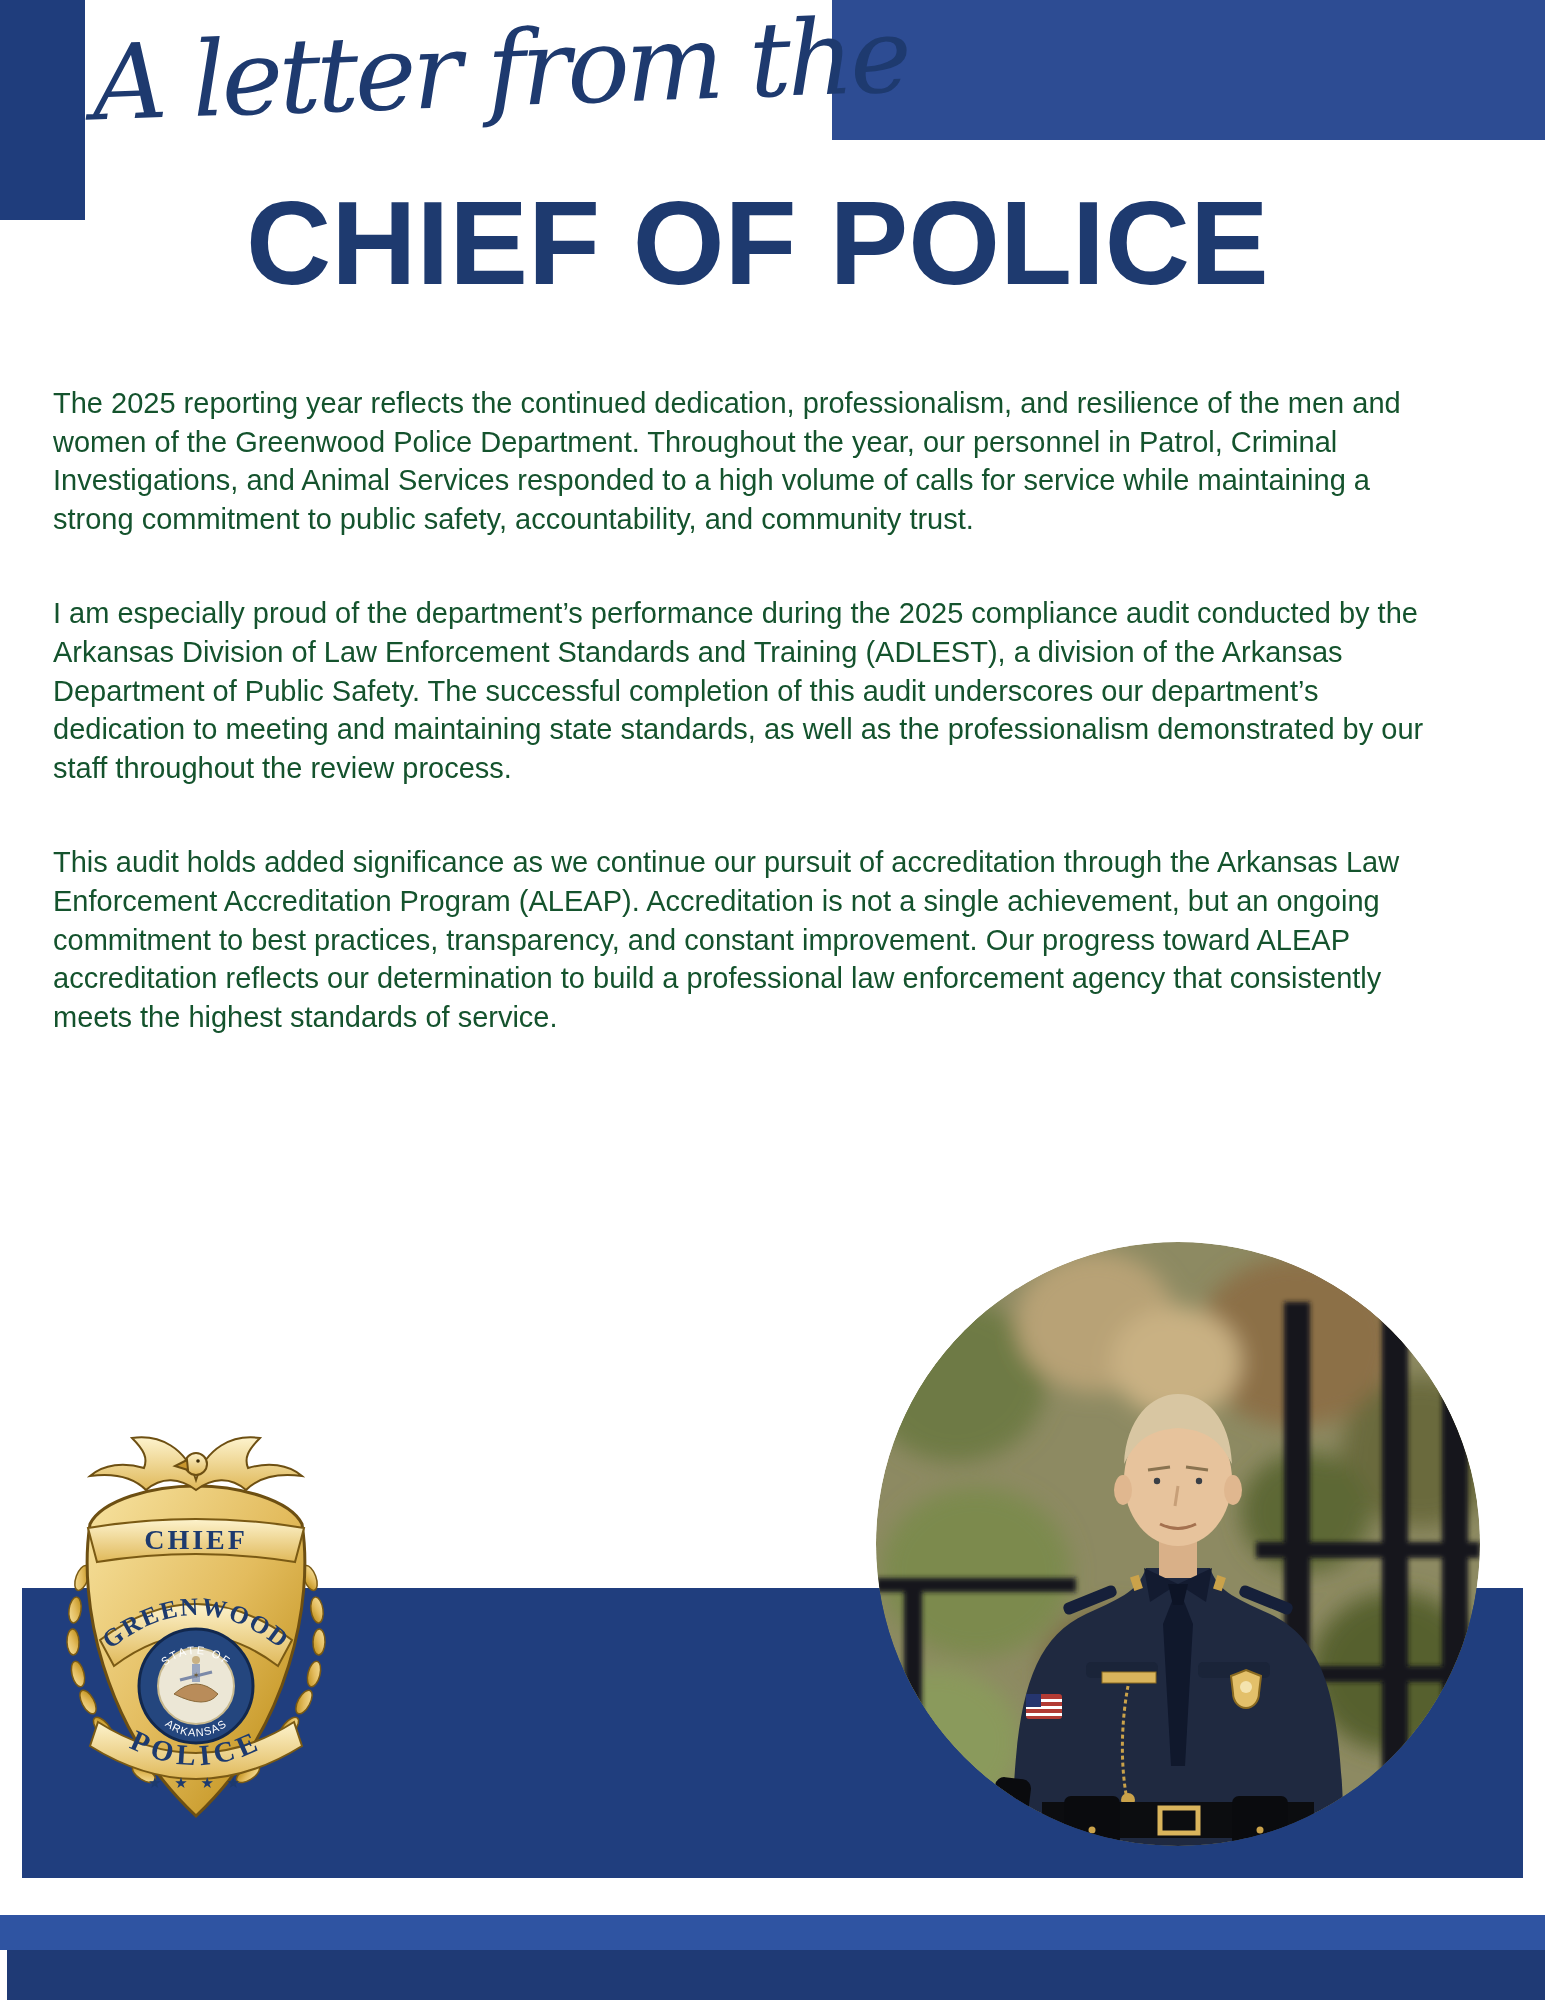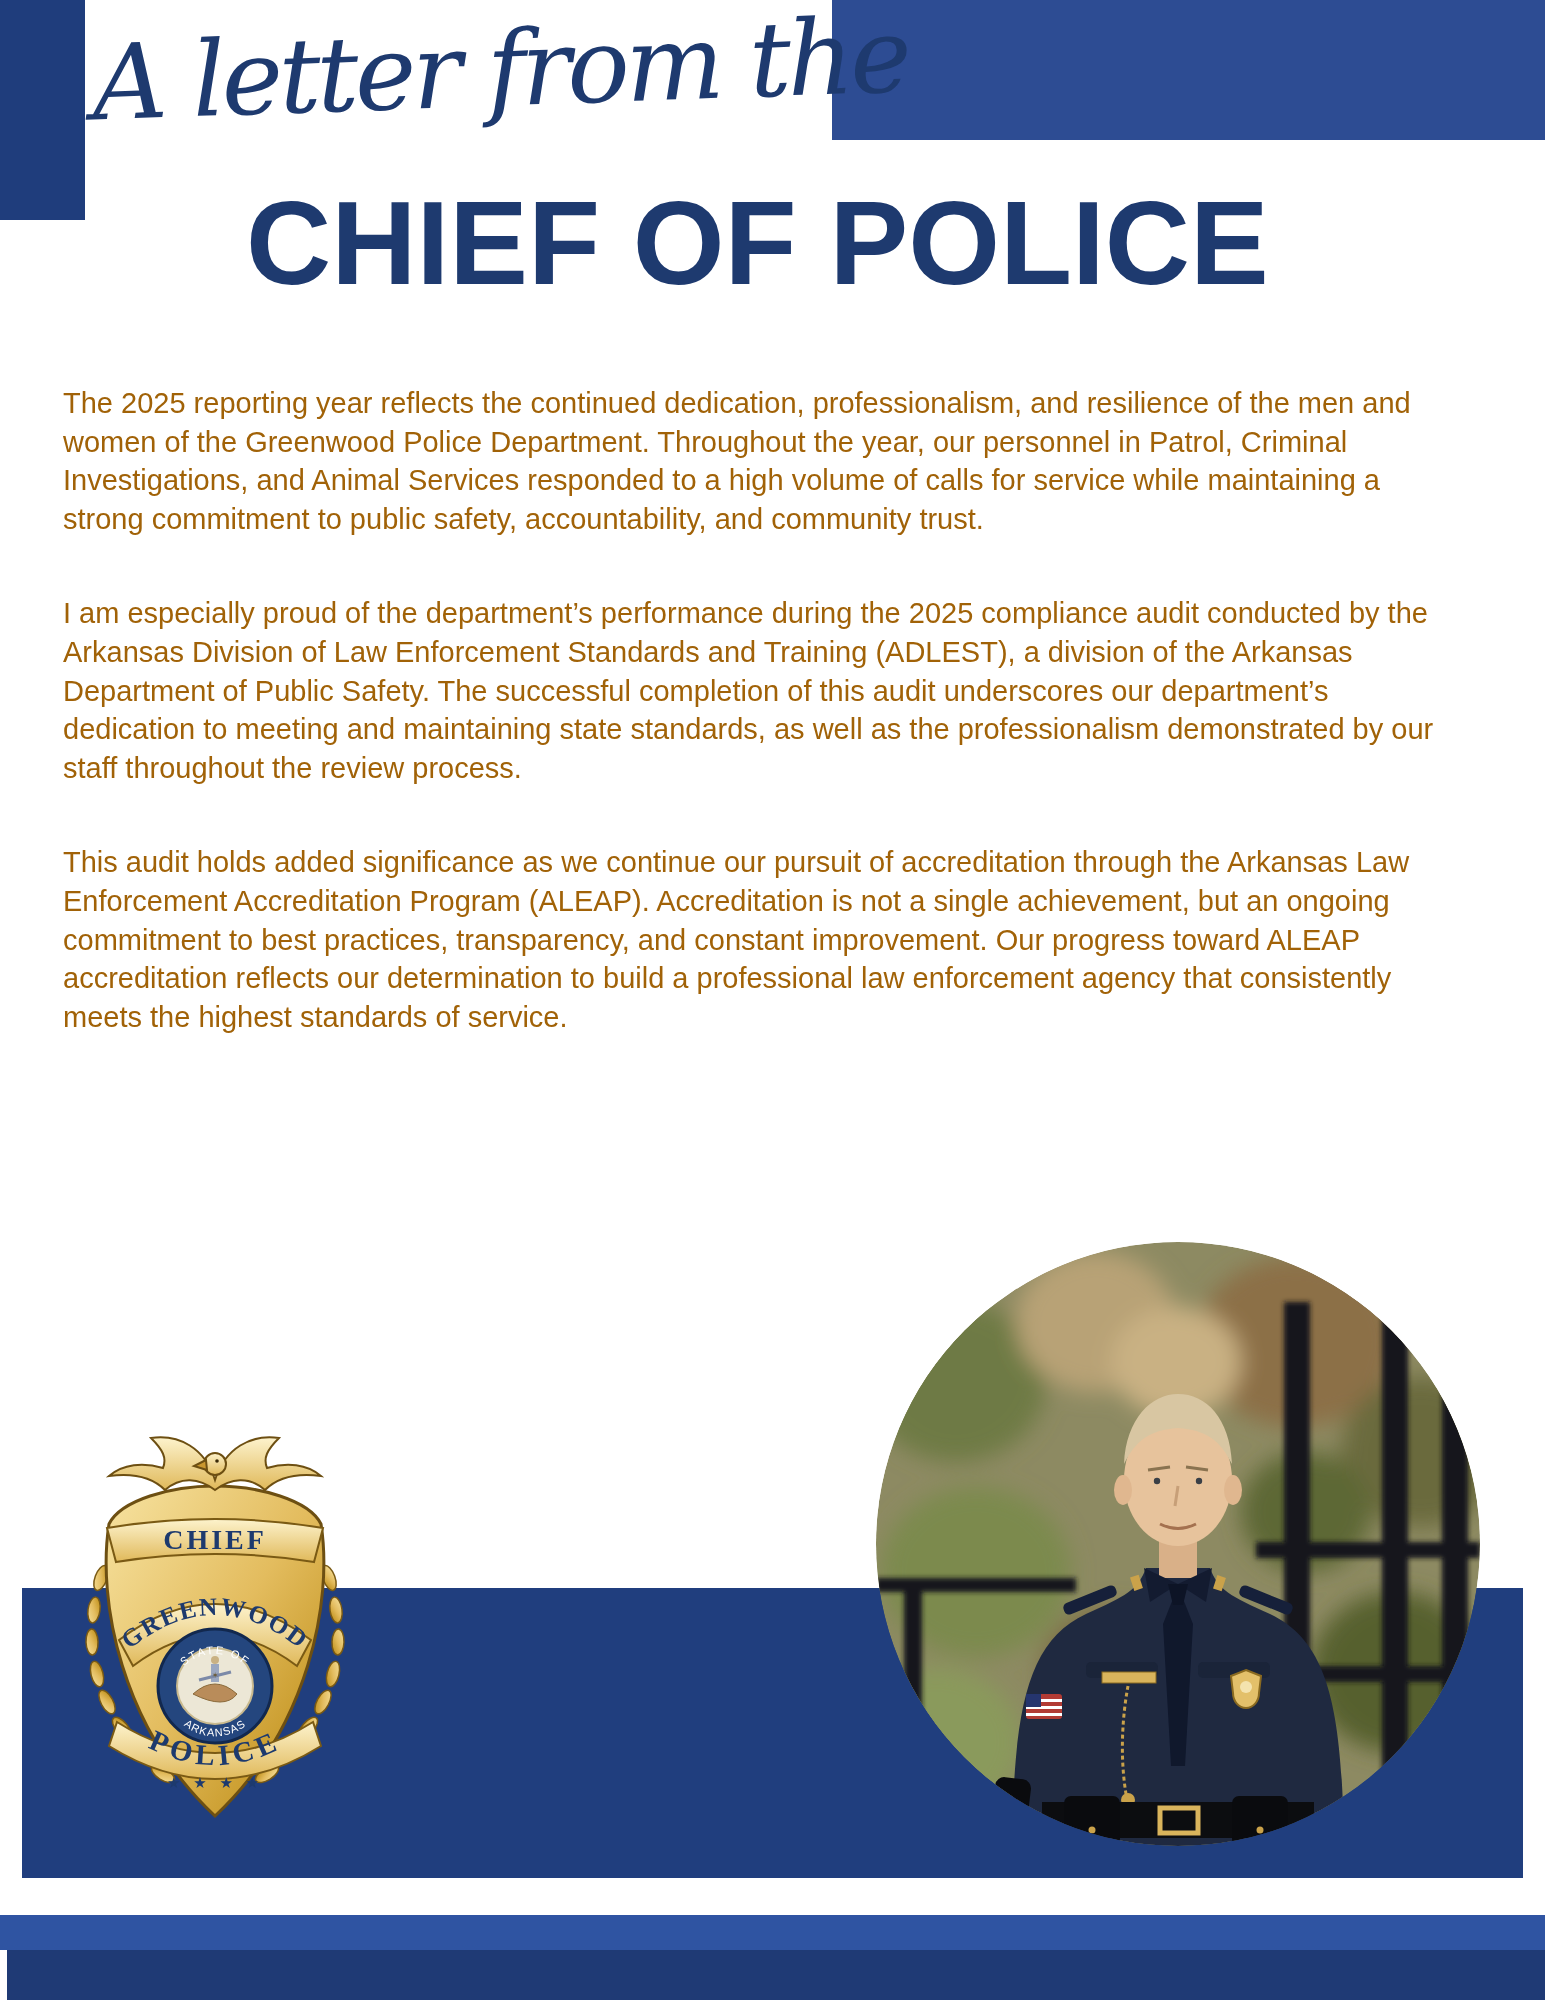--- a/index.html
+++ b/index.html
@@ -18,30 +18,30 @@
     font-size:104px;line-height:1.0;letter-spacing:-4px;
     color:#1e3a6f;transform:rotate(-2deg);white-space:nowrap;
   }
   .headline{
     position:absolute;left:246px;top:184px;margin:0;
     font-size:118px;line-height:1.0;font-weight:700;letter-spacing:0px;
     color:#1e3a6f;white-space:nowrap;
   }
   
   .letter-body{
-    position:absolute;left:63px;top:384px;width:1390px;
-    color:#a16207;font-size:29px;line-height:38.6px;
+    position:absolute;left:53px;top:384px;width:1390px;
+    color:#14532d;font-size:29px;line-height:38.6px;
   }
   .letter-body p{margin:0 0 56px 0;}
   
   .band{position:absolute;left:22px;top:1588px;width:1501px;height:290px;background:#203e7e;}
   .strip-light{position:absolute;left:0;top:1915px;width:1545px;height:35px;background:#2f54a2;}
   .strip-bottom{position:absolute;left:7px;top:1950px;width:1538px;height:50px;background:#1f3a75;}
   
-  .badge{position:absolute;left:59px;top:1428px;width:312px;height:400px;z-index:5;}
+  .badge{position:absolute;left:40px;top:1428px;width:312px;height:400px;z-index:5;}
   .badge svg{display:block;width:100%;height:100%;}
   .photo{
     position:absolute;left:876px;top:1242px;width:604px;height:604px;
     border-radius:50%;overflow:hidden;z-index:5;
   }
   .photo svg{display:block;width:100%;height:100%;}
 </style>
 </head>
 <body>
 

